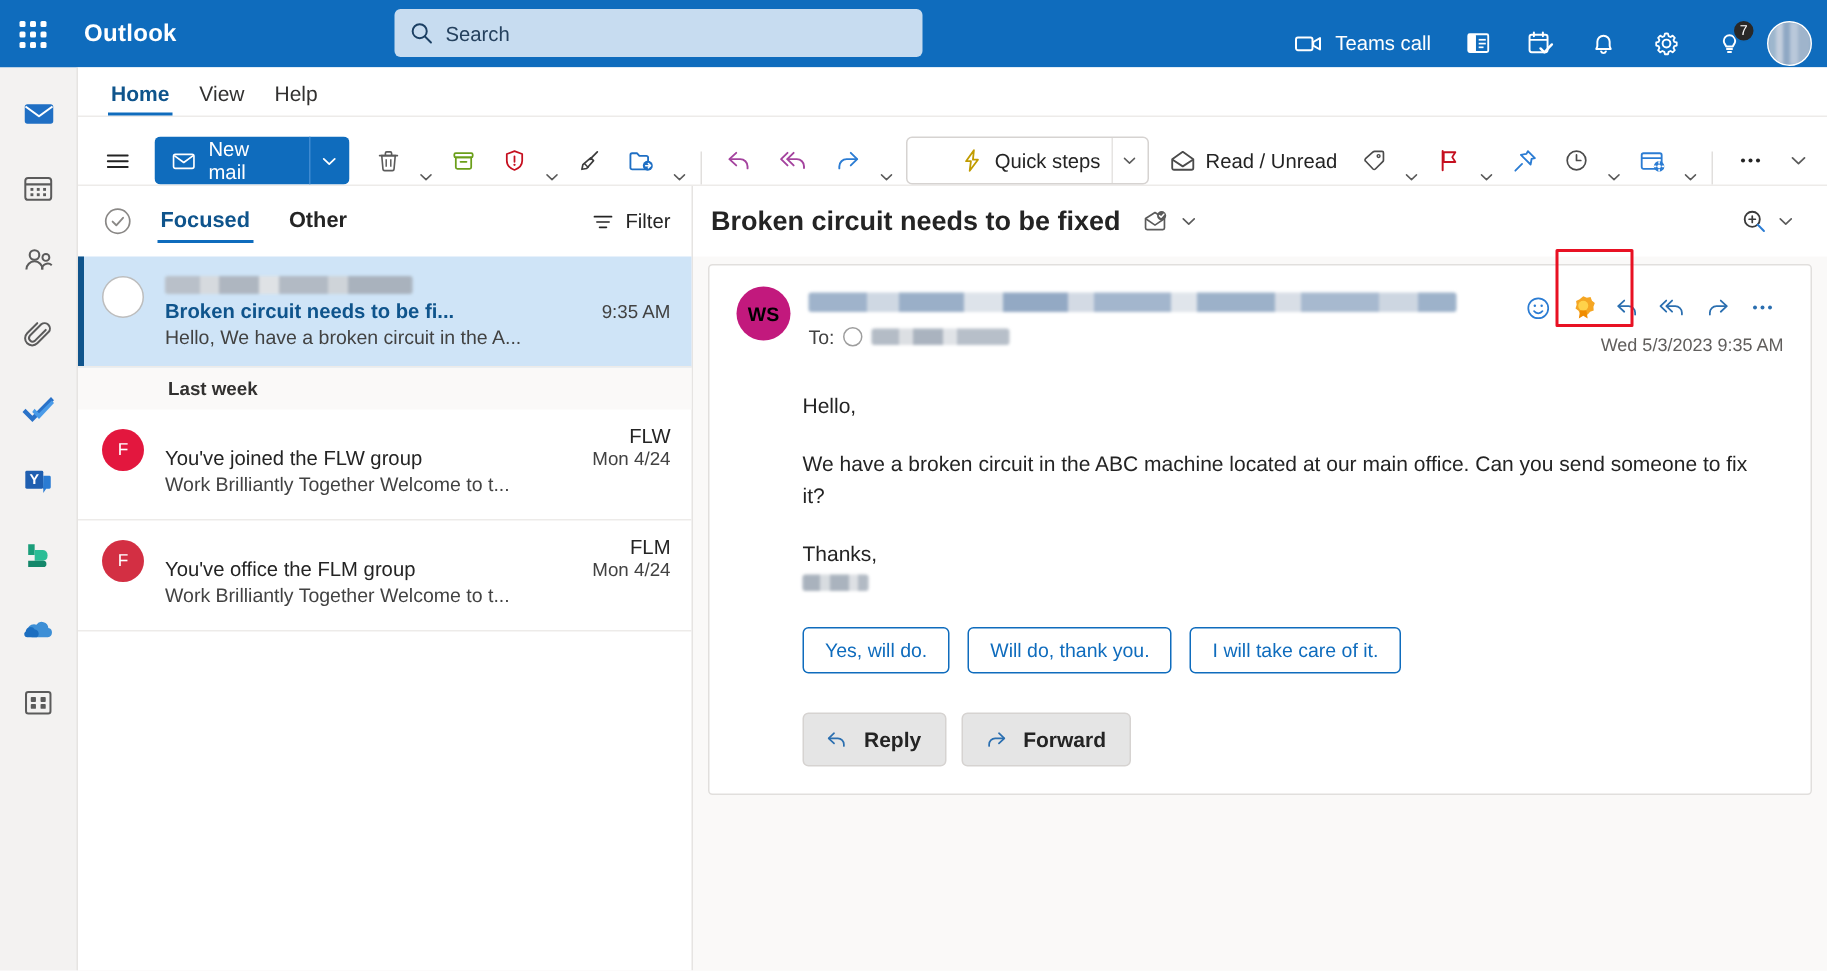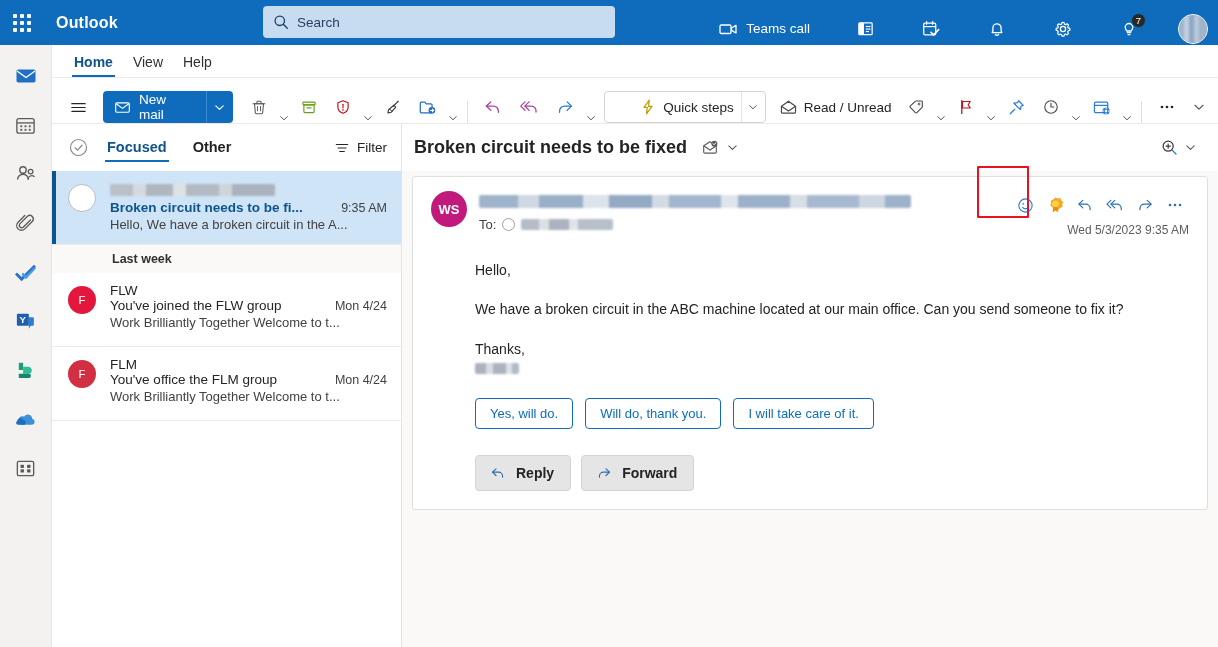--- a/index.html
+++ b/index.html
@@ -26,21 +26,21 @@
     color: #fff; font-size: 16px; font-weight: bold; margin-left: 12px; letter-spacing: .2px;
   }
   .searchbox {
     position: absolute; left: 263px; top: 6px; width: 352px; height: 32px;
     background: #c7dcf0; border-radius: 4px; display: flex; align-items: center;
     padding: 0 10px; cursor: text;
   }
   .searchbox .sicon { color: #1b3f63; margin-right: 8px; display: flex; }
   .searchbox .stext { color: #25415e; font-size: 13.5px; }
 
-  .topright { position: absolute; right: 0; top: 0; height: 57px; display: flex; align-items: center; gap: 24px; }
+  .topright { position: absolute; right: 0; top: 0; height: 57px; display: flex; align-items: center; }
   .tr-item {
     height: 45px; display: flex; align-items: center; gap: 7px;
     color: #fff; font-size: 13.5px; padding: 0 10px; cursor: pointer; position: relative;
   }
   .tr-icon { width: 22px; height: 22px; display: flex; align-items: center; justify-content: center; }
   .badge {
     position: absolute; top: 7px; right: 4px; min-width: 15px; height: 15px;
     background: #292827; color: #fff; border-radius: 8px; font-size: 9.5px;
     display: flex; align-items: center; justify-content: center; padding: 0 3px;
     border: 1px solid #0f6cbd;
@@ -117,21 +117,21 @@
   .boxed .cmd { border-radius: 0; padding-left: 34px; }
   .boxed .caret { border-left: 1px solid #e6e4e2; height: 100%; width: 24px; }
   .ribbon-expand {
     margin-left: auto; width: 26px; height: 32px; display: flex; align-items: center;
     justify-content: center; cursor: pointer;
   }
 
   
   .panes { display: flex; height: 523px; }
 
-  .mlist { width: 350px; border-right: 1px solid #e6e4e2; background: #fff; display: flex; flex-direction: column; }
+  .mlist { width: 410px; border-right: 1px solid #e6e4e2; background: #fff; display: flex; flex-direction: column; }
   .mlist-head { height: 47px; display: flex; align-items: center; padding: 0 14px 0 16px; gap: 0; }
   .selcircle { width: 21px; height: 21px; cursor: pointer; display:flex; }
   .pivot {
     margin-left: 16px; font-size: 14.5px; color: #242424; padding: 5px 2px 7px; cursor: pointer; position: relative;
   }
   .pivot.active { color: #0f548c; font-weight: bold; }
   .pivot.active::after {
     content: ""; position: absolute; left: 0; right: 0; bottom: 0; height: 2px; background: #0f6cbd;
   }
   .pivot.second { margin-left: 22px; font-weight: bold; }
@@ -154,21 +154,21 @@
     display: flex; align-items: center; justify-content: center; color: #fff; font-size: 11.5px;
   }
   .mavatar.ring { background: #fff; border: 1.5px solid #bdbdbd; }
   .mbody { flex: 1; min-width: 0; }
   .mrow { display: flex; align-items: baseline; }
   .msender-blur {
     height: 12px; width: 165px; border-radius: 2px; margin: 3px 0 4px 0;
     background: linear-gradient(90deg,#b9c0c9 0 14%, #d6dade 14% 22%, #aeb6c0 22% 38%, #dfe2e5 38% 46%, #b2bac4 46% 66%, #cfd4d9 66% 74%, #a9b2bd 74% 100%);
     filter: blur(1.1px);
   }
-  .msender { font-size: 13.5px; color: #242424; }
+  .msender { font-size: 13.5px; color: #242424; text-align: right; }
   .msubj { font-size: 13.5px; color: #0f548c; font-weight: bold; flex: 1; overflow: hidden; text-overflow: ellipsis; white-space: nowrap; }
   .msubj.plain { color: #242424; font-weight: normal; }
   .mtime { font-size: 12.5px; color: #424242; margin-left: 10px; white-space: nowrap; }
   .mprev { font-size: 13px; color: #424242; margin-top: 2px; overflow: hidden; text-overflow: ellipsis; white-space: nowrap; }
 
   
   .rpane { flex: 1; background: #faf9f8; display: flex; flex-direction: column; }
   .rp-subjrow {
     height: 47px; background: #fff; display: flex; align-items: center; padding: 0 14px 0 12px;
   }
@@ -178,21 +178,21 @@
     margin-left: auto; display: flex; align-items: center; gap: 6px; padding: 6px 8px;
     border-radius: 4px; cursor: pointer;
   }
 
   .rp-card {
     margin: 5px 10px 0 10px; background: #fff; border: 1px solid #e1dfdd; border-radius: 3px;
     flex: 0 0 auto; padding: 14px 18px 18px 18px; position: relative;
   }
   .rp-hdr { display: flex; align-items: flex-start; }
   .rp-avatar {
-    width: 36px; height: 36px; border-radius: 50%; background: #c2197d; color: #ffffff;
+    width: 36px; height: 36px; border-radius: 50%; background: #c2197d; color: #000000;
     display: flex; align-items: center; justify-content: center; font-size: 13px; font-weight: bold;
     flex: 0 0 36px; margin-right: 12px;
   }
   .rp-from { flex: 1; min-width: 0; }
   .from-blur {
     height: 13px; width: 432px; border-radius: 2px; margin-top: 4px;
     background: linear-gradient(90deg,#9fb3cb 0 9%, #cfd8e3 9% 14%, #9aafc8 14% 24%, #dde3ea 24% 30%, #93a9c4 30% 40%, #d3dae4 40% 44%, #a3b6cd 44% 56%, #e0e5eb 56% 60%, #9cb1c9 60% 72%, #d8dee6 72% 76%, #a7b9cf 76% 88%, #cdd6e1 88% 94%, #9db2ca 94% 100%);
     filter: blur(1.1px);
   }
   .to-row { display: flex; align-items: center; margin-top: 9px; gap: 6px; }

